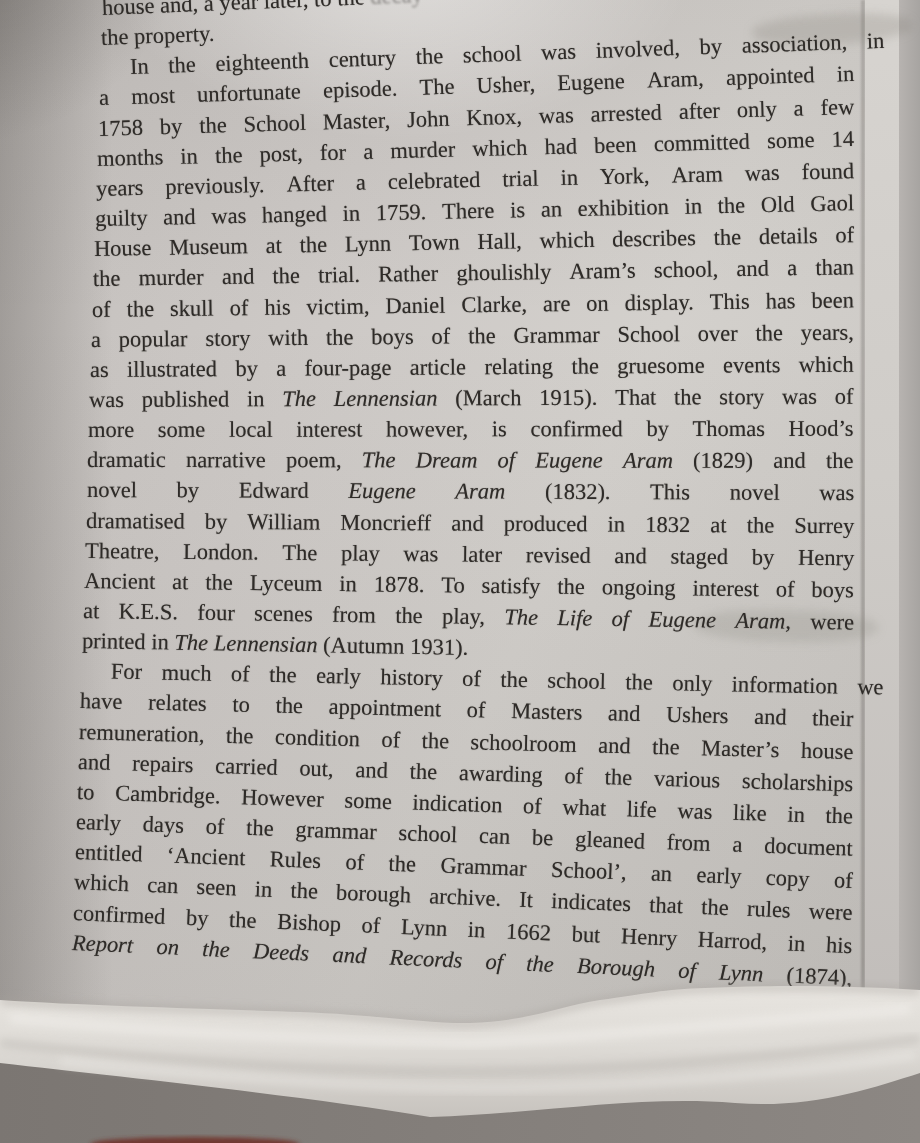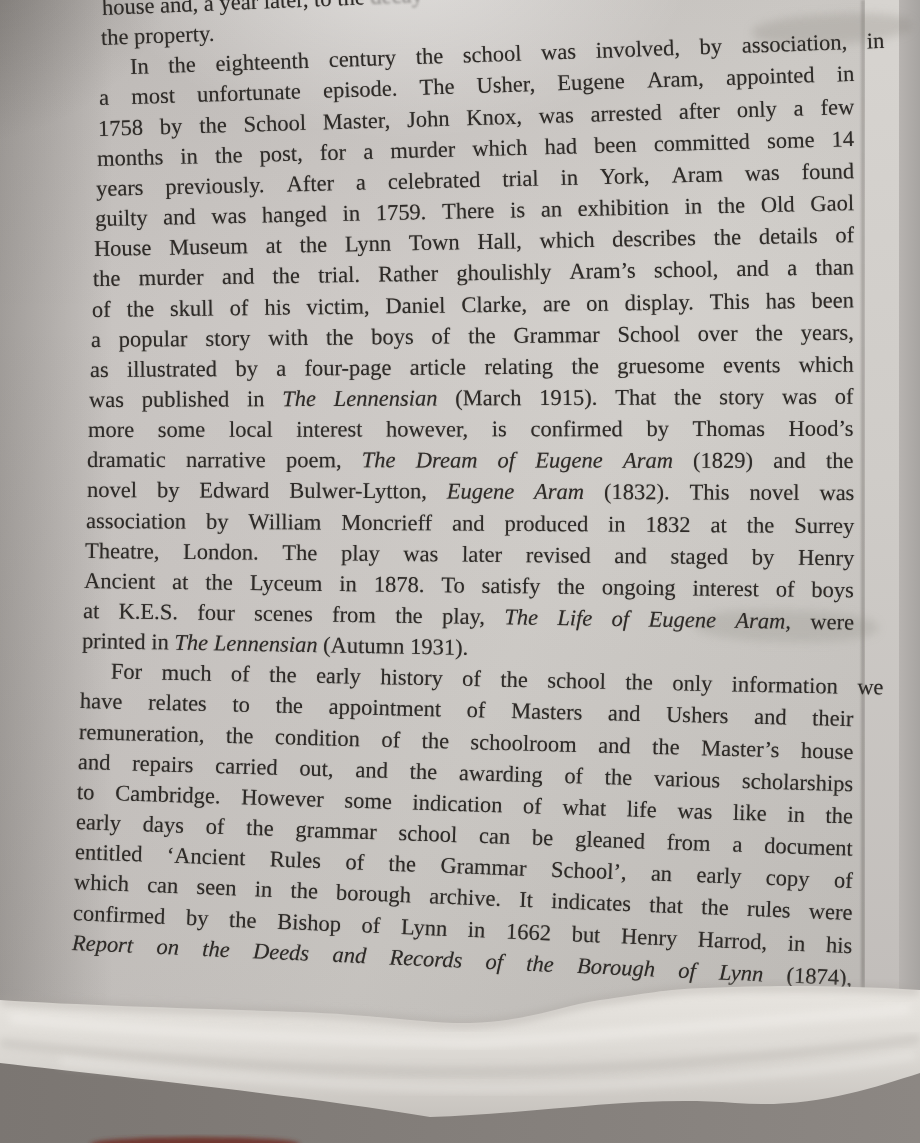--- a/index.html
+++ b/index.html
@@ -269,30 +269,29 @@
         <span class="w it">Eugene</span>
         <span class="w it">Aram</span>
         <span class="w">(1829)</span>
         <span class="w">and</span>
         <span class="w">the</span>
       </div>
       <div class="line just" style="top: 475.4px; left: 86.5161px; width: 767.452px; transform: rotate(0.23deg);">
         <span class="w">novel</span>
         <span class="w">by</span>
         <span class="w">Edward</span>
-        <span class="w">Bulwer-Lytton,</span>
         <span class="w it">Eugene</span>
         <span class="w it">Aram</span>
         <span class="w">(1832).</span>
         <span class="w">This</span>
         <span class="w">novel</span>
         <span class="w">was</span>
       </div>
       <div class="line just" style="top: 505.55px; left: 85.5484px; width: 768.355px; transform: rotate(0.39deg);">
-        <span class="w">association</span>
+        <span class="w">dramatised</span>
         <span class="w">by</span>
         <span class="w">William</span>
         <span class="w">Moncrieff</span>
         <span class="w">and</span>
         <span class="w">produced</span>
         <span class="w">in</span>
         <span class="w">1832</span>
         <span class="w">at</span>
         <span class="w">the</span>
         <span class="w">Surrey</span>

